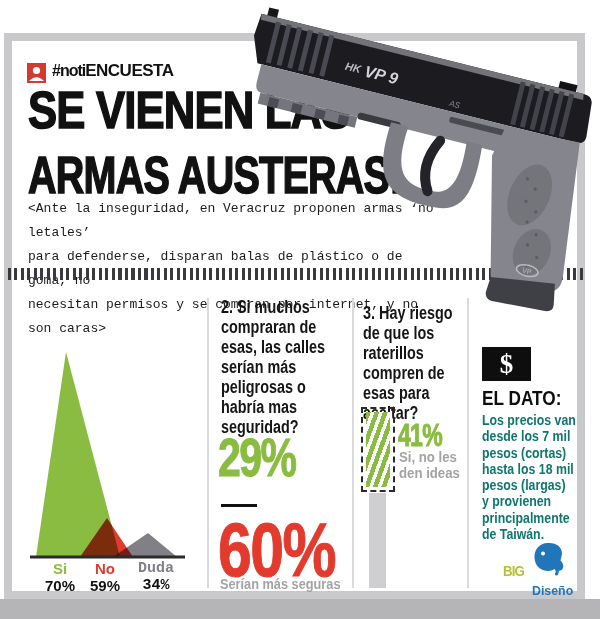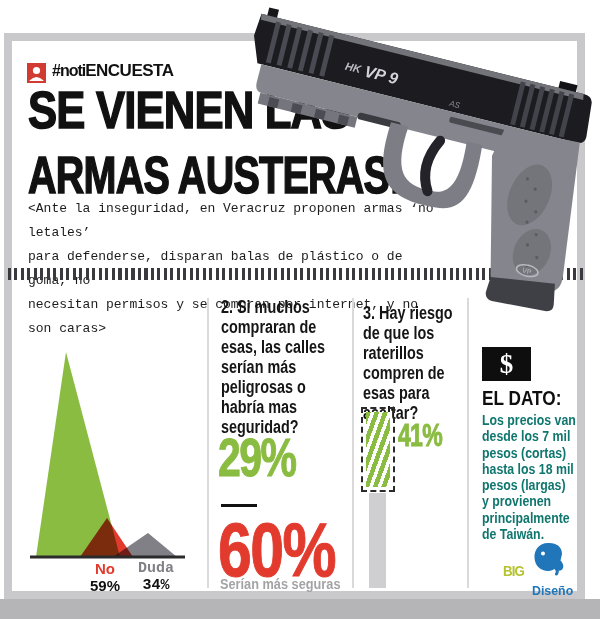--- a/index.html
+++ b/index.html
@@ -101,20 +101,24 @@
   <div class="abs vsep" style="left:207px;"></div>
   <div class="abs vsep" style="left:352px;"></div>
   <div class="abs vsep" style="left:467px;"></div>
 
   <svg class="abs chart1" viewBox="0 0 170 225">
     <polygon points="11,217 41,12 95,217" fill="#8abc42" style="mix-blend-mode:multiply"></polygon>
     <polygon points="55,217 82,178 108,217" fill="#e23b2e" style="mix-blend-mode:multiply"></polygon>
     <polygon points="88,217 123,193 152,217" fill="#808086" style="mix-blend-mode:multiply"></polygon>
     <line x1="5" y1="217" x2="160" y2="217" stroke="#2b2b2b" stroke-width="3"></line>
   </svg>
+  <div class="abs tri-label" style="left:37px; top:560px;">
+    <div style="color:#8abc42;">Si</div>
+    <div class="pct">70%</div>
+  </div>
   <div class="abs tri-label" style="left:82px; top:560px;">
     <div style="color:#e23b2e;">No</div>
     <div class="pct">59%</div>
   </div>
   <div class="abs tri-label" style="left:133px; top:560px;font-family:Liberation Mono, monospace;">
     <div style="color:#808086;">Duda</div>
     <div class="pct">34%</div>
   </div>
 
   <div class="abs qhead" style="left:221px; top:297px;">
@@ -144,20 +148,24 @@
 compren de
 esas para
 asaltar?</span>
   </div>
   <div class="abs dashbox">
     <div class="stripes"></div>
   </div>
   <div class="abs graybar"></div>
   <div class="abs bignum" style="left:398px; top:417px; font-size:32px; color:#8abc42; letter-spacing:-1px;">
     <span class="cond" style="transform:scaleX(0.72);">41%</span>
+  </div>
+  <div class="abs glabel" style="left:399px; top:449px;">
+    <span class="cond" style="transform:scaleX(0.88);">Si, no les
+den ideas</span>
   </div>
 
   <div class="abs dollarbox">
     <span>$</span>
   </div>
   <div class="abs eldato-title">
     <span class="cond" style="transform:scaleX(0.82); white-space:nowrap;">EL DATO:</span>
   </div>
   <div class="abs eldato-body">
     <span class="cond" style="transform:scaleX(0.88);">Los precios van

